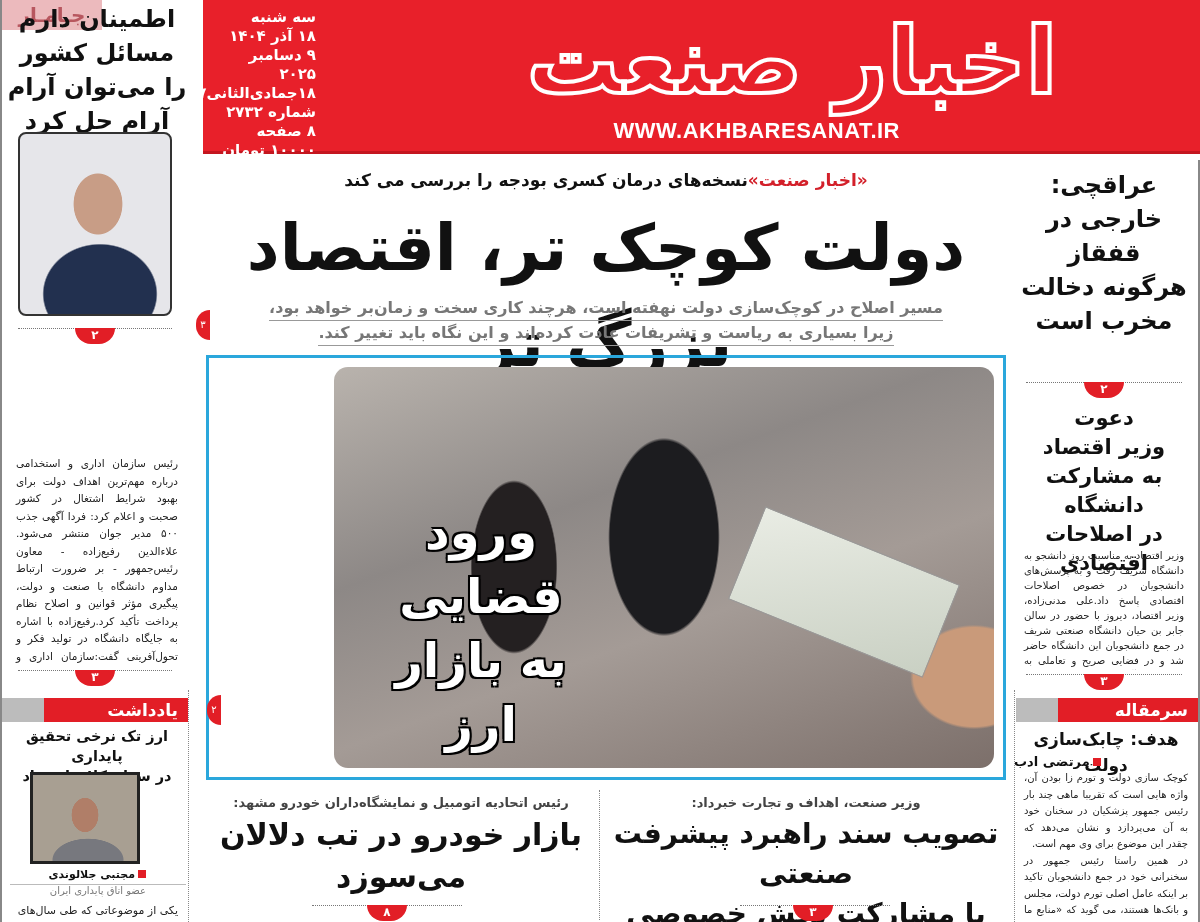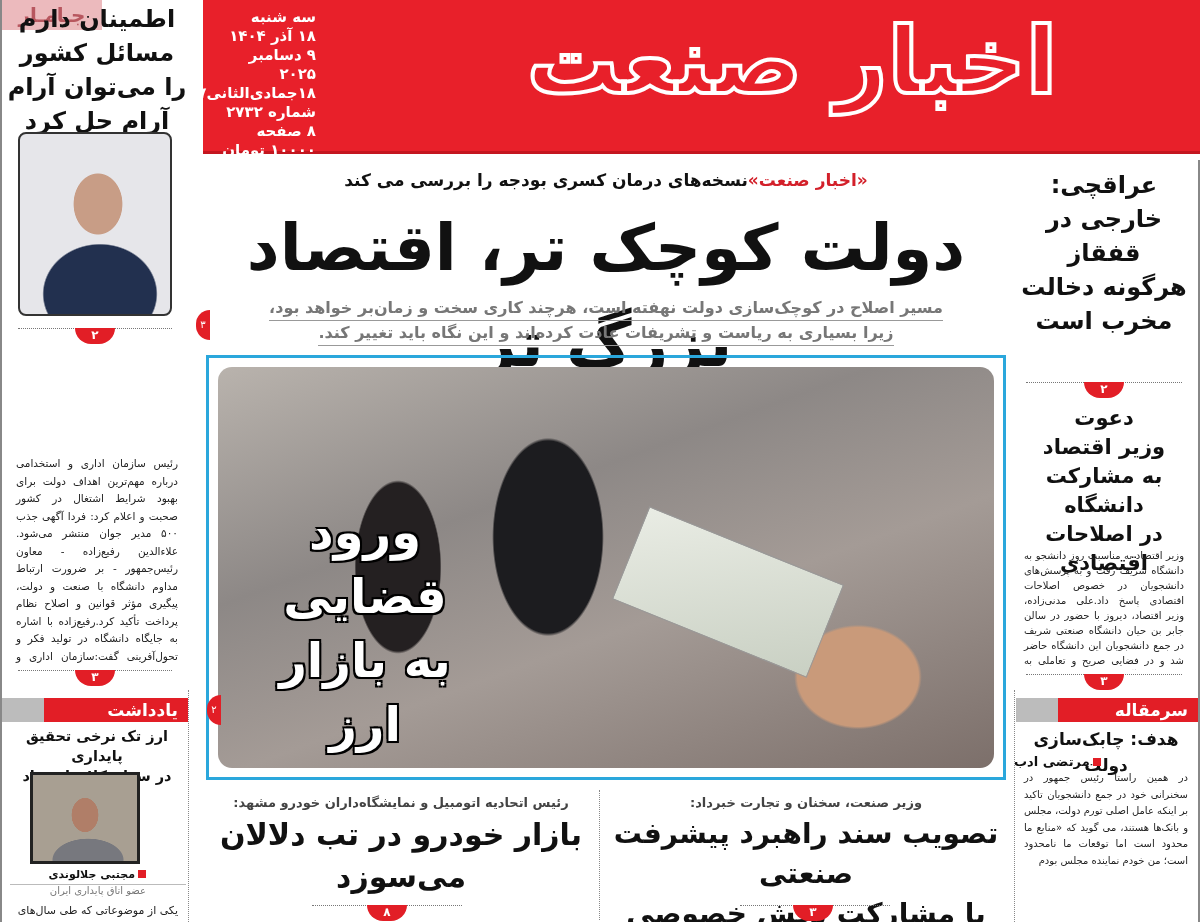--- a/index.html
+++ b/index.html
@@ -12,34 +12,35 @@
 .col-left{left:0;top:0;width:190px;height:922px;border-left:2px solid #888}
 .col-right{left:1012px;top:160px;width:188px;height:762px;border-right:2px solid #888}
 .hl-black{font-weight:bold;color:#111;text-align:center}
 .body-text{font-size:10.5px;line-height:17.5px;text-align:justify;color:#222;padding:0 10px}
 .pg-badge{width:40px;height:16px;background:#e21e26;border-radius:0 0 20px 20px;color:#fff;font-size:12px;text-align:center;line-height:15px;font-weight:bold}
 .dots{border-top:1.5px dotted #777;height:0}
 .sec-label{background:#e21e26;color:#fff;font-size:17px;font-weight:bold;height:24px;line-height:24px;padding-right:10px}
 .sec-arrow{background:#bcbcbc;height:24px}
 .photo{background:linear-gradient(135deg,#6a6e78,#2b2f3a 55%,#4a4e5c);border-radius:8px;border:2px solid #333}
 .mainbox{left:206px;top:355px;width:800px;height:425px;border:3px solid #2aa7dc;padding:9px}
-.mainphoto{width:776px;height:401px;border-radius:14px;background:
+.mainphoto{width:660px;height:401px;border-radius:14px;background:
 radial-gradient(ellipse 90px 160px at 330px 170px,#1c1c1f 60%,transparent 62%),
 radial-gradient(ellipse 70px 140px at 180px 200px,#242021 60%,transparent 62%),
 radial-gradient(ellipse 110px 90px at 640px 310px,#c99a7a 55%,transparent 58%),
 linear-gradient(160deg,#b9b3ad 0%,#8d8886 35%,#a49b96 60%,#7c6f6a 100%);position:relative;overflow:hidden}
 .bill{position:absolute;left:405px;top:175px;width:210px;height:100px;background:linear-gradient(150deg,#e9ece4,#c9d0c3);transform:rotate(22deg);border:1px solid #999}
 .overlay-title{position:absolute;left:22px;bottom:12px;color:#fff;font-size:48px;font-weight:bold;line-height:64px;text-align:center;text-shadow:0 0 3px #000,2px 2px 0 #000,-2px -2px 0 #000,2px -2px 0 #000,-2px 2px 0 #000;width:250px}
 .side-badge{width:14px;height:30px;background:#e21e26;border-radius:14px 0 0 14px;color:#fff;font-size:10px;line-height:30px;text-align:center}
 </style>
 </head>
 <body>
 
 <div class="abs masthead">
   <div class="abs logo">اخبار صنعت</div>
+  <div class="abs url">WWW.AKHBARESANAT.IR</div>
   <div class="abs dateinfo">
     <div>سه شنبه</div>
     <div>۱۸ آذر ۱۴۰۴</div>
     <div>۹ دسامبر ۲۰۲۵</div>
     <div>۱۸جمادی‌الثانی۱۴۴۷</div>
     <div>شماره ۲۷۳۲</div>
     <div>۸ صفحه</div>
     <div>۱۰۰۰۰ تومان</div>
   </div>
 </div>
@@ -91,21 +92,21 @@
 <div class="abs" style="left:599px;top:790px;width:0;height:130px;border-left:1.5px dotted #888"></div>
 <div class="abs" style="left:206px;top:792px;width:390px;text-align:center">
   <div style="font-size:13px;font-weight:bold;color:#444;line-height:22px">رئیس اتحادیه اتومبیل و نمایشگاه‌داران خودرو مشهد:</div>
   <div class="hl-black" style="font-size:30px;line-height:42px">بازار خودرو در تب دلالان</div>
   <div class="hl-black" style="font-size:30px;line-height:42px">می‌سوزد</div>
 </div>
 <div class="abs dots" style="left:312px;top:905px;width:150px"></div>
 <div class="abs pg-badge" style="left:367px;top:905px">۸</div>
 
 <div class="abs" style="left:604px;top:792px;width:404px;text-align:center">
-  <div style="font-size:13px;font-weight:bold;color:#444;line-height:22px">وزیر صنعت، سخنان و تجارت خبرداد:</div>
+  <div style="font-size:13px;font-weight:bold;color:#444;line-height:22px">وزیر صنعت، اهداف و تجارت خبرداد:</div>
   <div class="hl-black" style="font-size:28px;line-height:40px;letter-spacing:-1px">تصویب سند راهبرد پیشرفت صنعتی</div>
   <div class="hl-black" style="font-size:28px;line-height:40px;letter-spacing:-1px">با مشارکت بخش خصوصی</div>
 </div>
 <div class="abs dots" style="left:740px;top:905px;width:150px"></div>
 <div class="abs pg-badge" style="left:793px;top:905px">۳</div>
 
 <div class="abs col-right">
   <div class="abs hl-black" style="left:2px;top:8px;width:180px;font-size:24px;line-height:34px">
     <div>عراقچی:</div>
     <div>خارجی در قفقاز</div>
@@ -124,17 +125,18 @@
   </div>
   <div class="abs body-text" style="left:2px;top:388px;width:180px;height:122px;overflow:hidden;font-size:10px;line-height:15px">وزیر اقتصاد به مناسبت روز دانشجو به دانشگاه شریف رفت و به پرسش‌های دانشجویان در خصوص اصلاحات اقتصادی پاسخ داد.علی مدنی‌زاده، وزیر اقتصاد، دیروز با حضور در سالن جابر بن حیان دانشگاه صنعتی شریف در جمع دانشجویان این دانشگاه حاضر شد و در فضایی صریح و تعاملی به پرسش‌های آنان پاسخ داد.</div>
   <div class="abs dots" style="left:14px;top:514px;width:156px"></div>
   <div class="abs pg-badge" style="left:72px;top:514px">۳</div>
 
   <div class="abs sec-arrow" style="left:4px;top:538px;width:42px"></div>
   <div class="abs sec-label" style="left:46px;top:538px;width:140px">سرمقاله</div>
   <div class="abs hl-black" style="left:2px;top:566px;width:184px;font-size:17px;line-height:26px">هدف: چابک‌سازی دولت</div>
   <div class="abs" style="left:2px;top:594px;width:180px;font-size:13px;font-weight:bold;text-align:left;padding-right:14px"><span style="display:inline-block;width:8px;height:8px;background:#e21e26;margin-left:3px"></span><span>مرتضی ادب</span></div>
   <div class="abs body-text" style="left:2px;top:610px;width:184px;height:152px;overflow:hidden;font-size:10px;line-height:16.5px">
+    <p>کوچک سازی دولت و تورم زا بودن آن، واژه هایی است که تقریبا ماهی چند بار رئیس جمهور پزشکیان در سخنان خود به آن می‌پردازد و نشان می‌دهد که چقدر این موضوع برای وی مهم است.</p>
     <p>در همین راستا رئیس جمهور در سخنرانی خود در جمع دانشجویان تاکید بر اینکه عامل اصلی تورم دولت، مجلس و بانک‌ها هستند، می گوید که «منابع ما محدود است اما توقعات ما نامحدود است؛ من خودم نماینده مجلس بودم</p>
   </div>
 </div>
 <div class="abs" style="left:1014px;top:690px;width:0;height:232px;border-left:1.5px dotted #888"></div>
 <div class="abs" style="left:188px;top:690px;width:0;height:232px;border-left:1.5px dotted #888"></div>
 
 </body></html>

